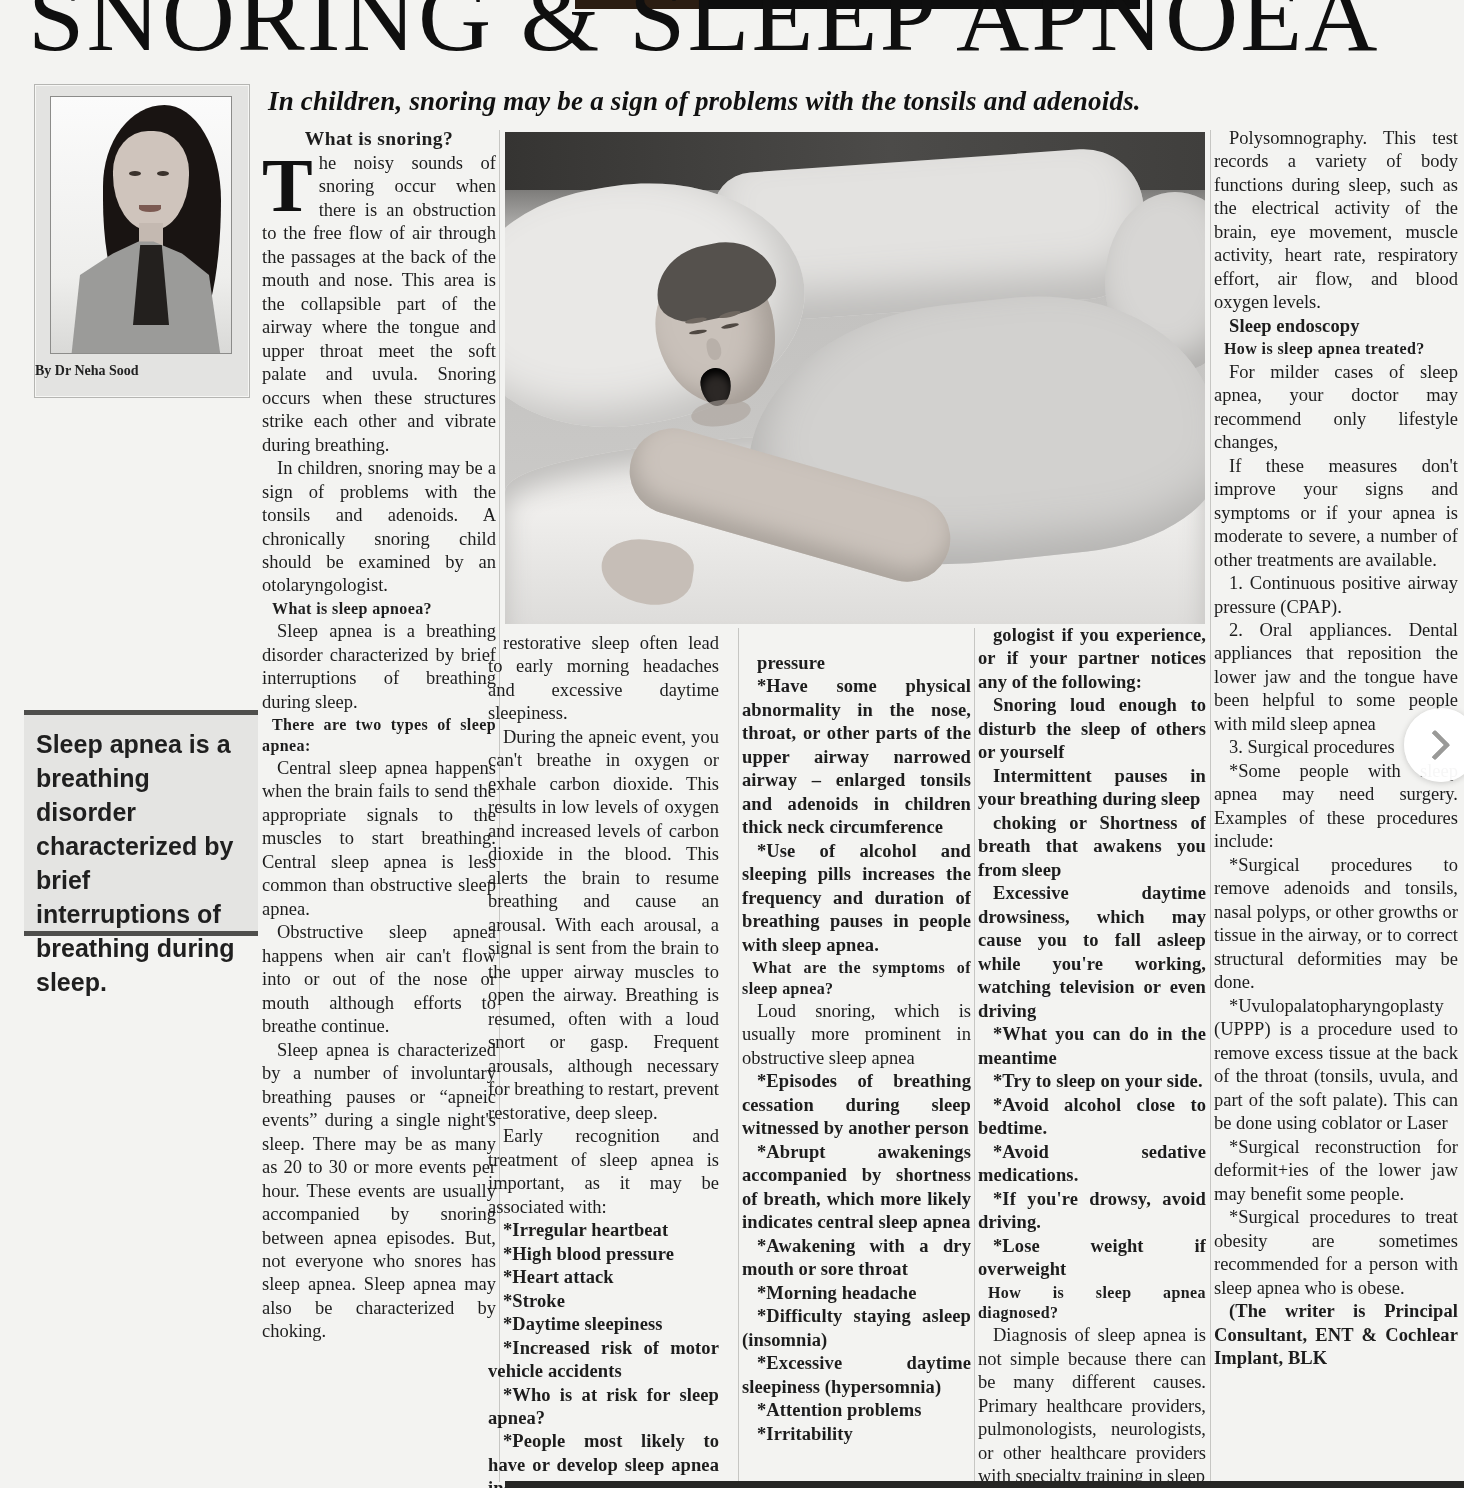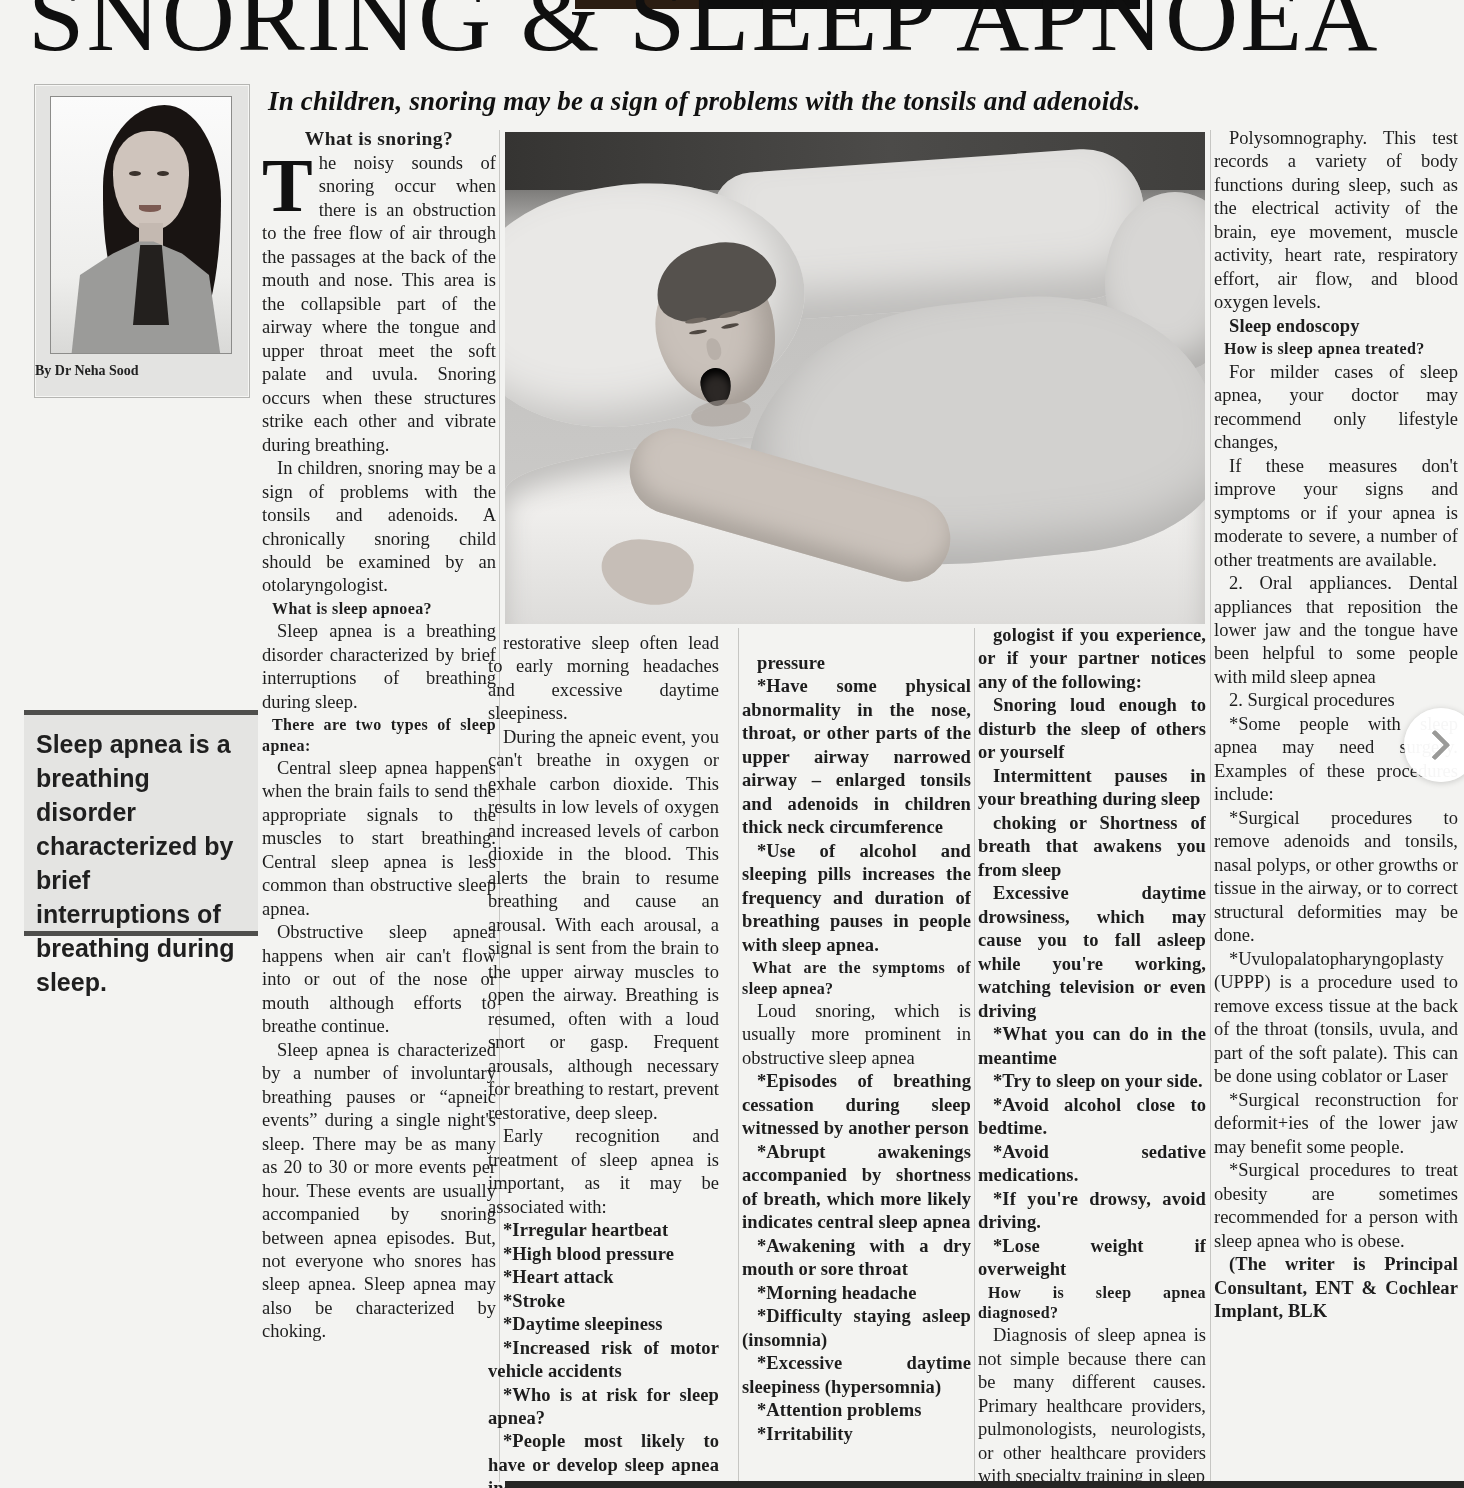--- a/index.html
+++ b/index.html
@@ -241,22 +241,23 @@
     <p class="blk bold">*Lose weight if overweight</p>
     <p class="blk heading">How is sleep apnea diagnosed?</p>
     <p class="blk body">Diagnosis of sleep apnea is not simple because there can be many different causes. Primary healthcare providers, pulmonologists, neurologists, or other healthcare providers with specialty training in sleep</p>
   </div>
 <div class="col col-5">
     <p class="blk body">Polysomnography. This test records a variety of body functions during sleep, such as the electrical activity of the brain, eye movement, muscle activity, heart rate, respiratory effort, air flow, and blood oxygen levels.</p>
     <p class="blk bold">Sleep endoscopy</p>
     <p class="blk heading">How is sleep apnea treated?</p>
     <p class="blk body">For milder cases of sleep apnea, your doctor may recommend only lifestyle changes,</p>
     <p class="blk body">If these measures don't improve your signs and symptoms or if your apnea is moderate to severe, a number of other treatments are available.</p>
+    <p class="blk body">1. Continuous positive airway pressure (CPAP).</p>
     <p class="blk body">2. Oral appliances. Dental appliances that reposition the lower jaw and the tongue have been helpful to some people with mild sleep apnea</p>
-    <p class="blk body">2. Surgical procedures</p>
+    <p class="blk body">3. Surgical procedures</p>
     <p class="blk body">*Some people with sleep apnea may need surgery. Examples of these procedures include:</p>
     <p class="blk body">*Surgical procedures to remove adenoids and tonsils, nasal polyps, or other growths or tissue in the airway, or to correct structural deformities may be done.</p>
     <p class="blk body">*Uvulopalatopharyngoplasty (UPPP) is a procedure used to remove excess tissue at the back of the throat (tonsils, uvula, and part of the soft palate). This can be done using coblator or Laser</p>
     <p class="blk body">*Surgical reconstruction for deformit+ies of the lower jaw may benefit some people.</p>
     <p class="blk body">*Surgical procedures to treat obesity are sometimes recommended for a person with sleep apnea who is obese.</p>
     <p class="blk bold">(The writer is Principal Consultant, ENT &amp; Cochlear Implant, BLK</p>
   </div>
 
 <div class="pull-quote">Sleep apnea is a breathing disorder characterized by brief interruptions of breathing during sleep.</div>
 

